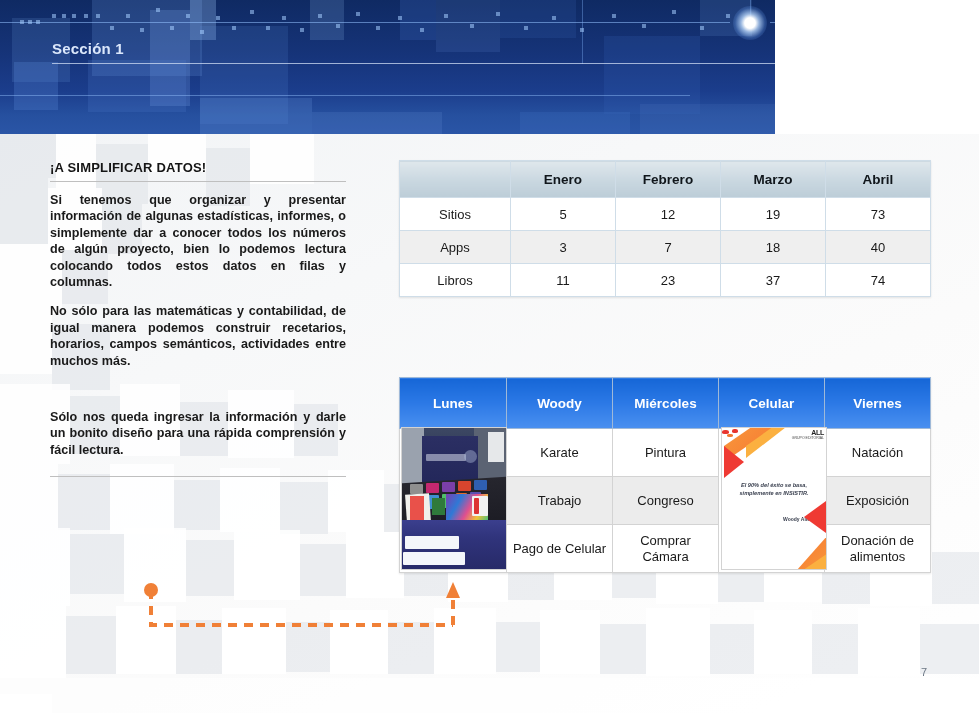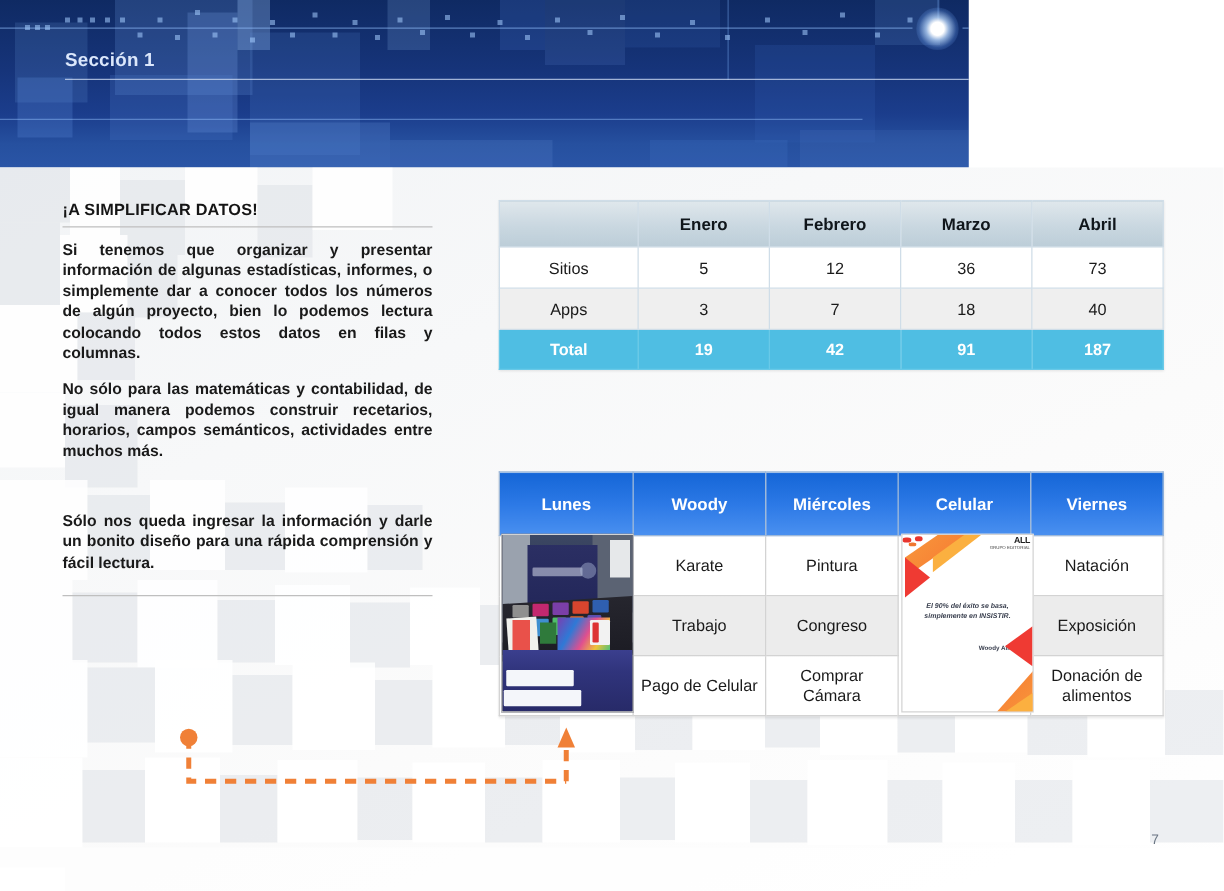--- a/index.html
+++ b/index.html
@@ -536,36 +536,36 @@
         <th>Febrero</th>
         <th>Marzo</th>
         <th>Abril</th>
       </tr>
     </thead>
     <tbody>
       <tr>
         <td>Sitios</td>
         <td>5</td>
         <td>12</td>
-        <td>36</td>
+        <td>19</td>
         <td>73</td>
       </tr>
       <tr class="alt">
         <td>Apps</td>
         <td>3</td>
         <td>7</td>
         <td>18</td>
         <td>40</td>
       </tr>
-      <tr class="total">
-        <td>Total</td>
-        <td>19</td>
-        <td>42</td>
-        <td>91</td>
-        <td>187</td>
+      <tr>
+        <td>Libros</td>
+        <td>11</td>
+        <td>23</td>
+        <td>37</td>
+        <td>74</td>
       </tr>
     </tbody>
   </table>
 
   <table class="tbl2">
     <colgroup>
       <col style="width:107px">
         <col style="width:106px">
         <col style="width:106px">
         <col style="width:106px">

